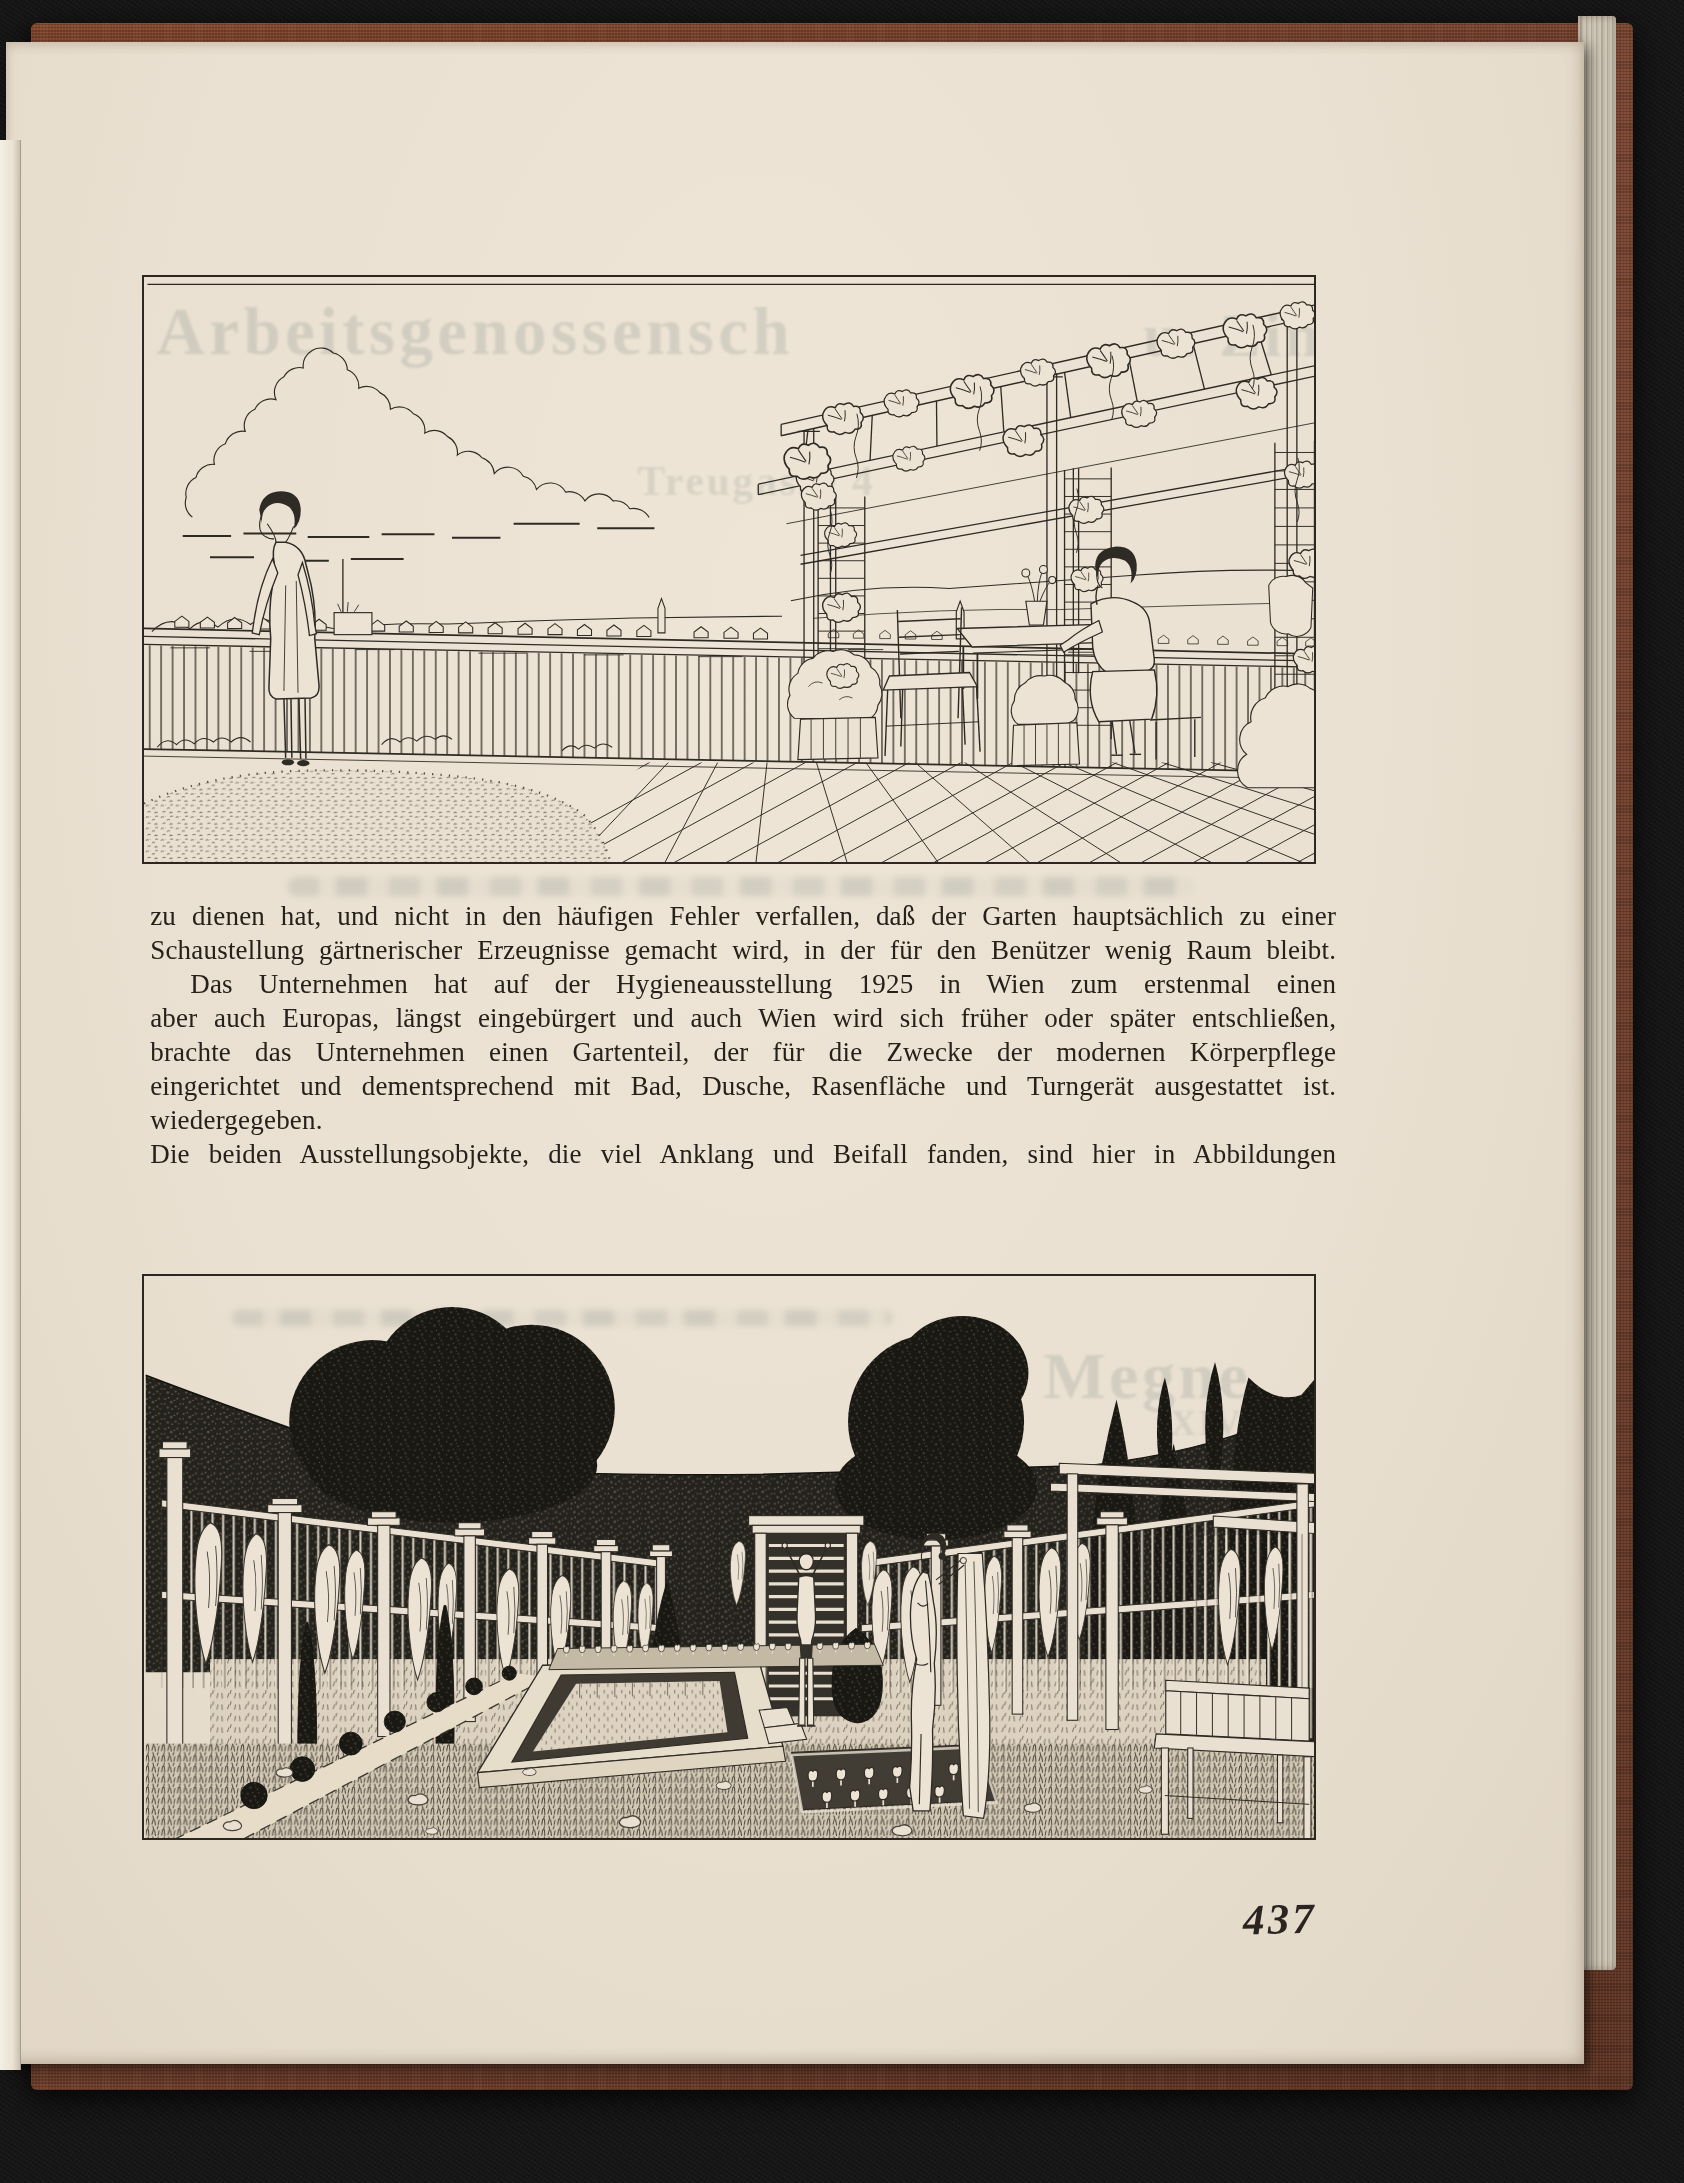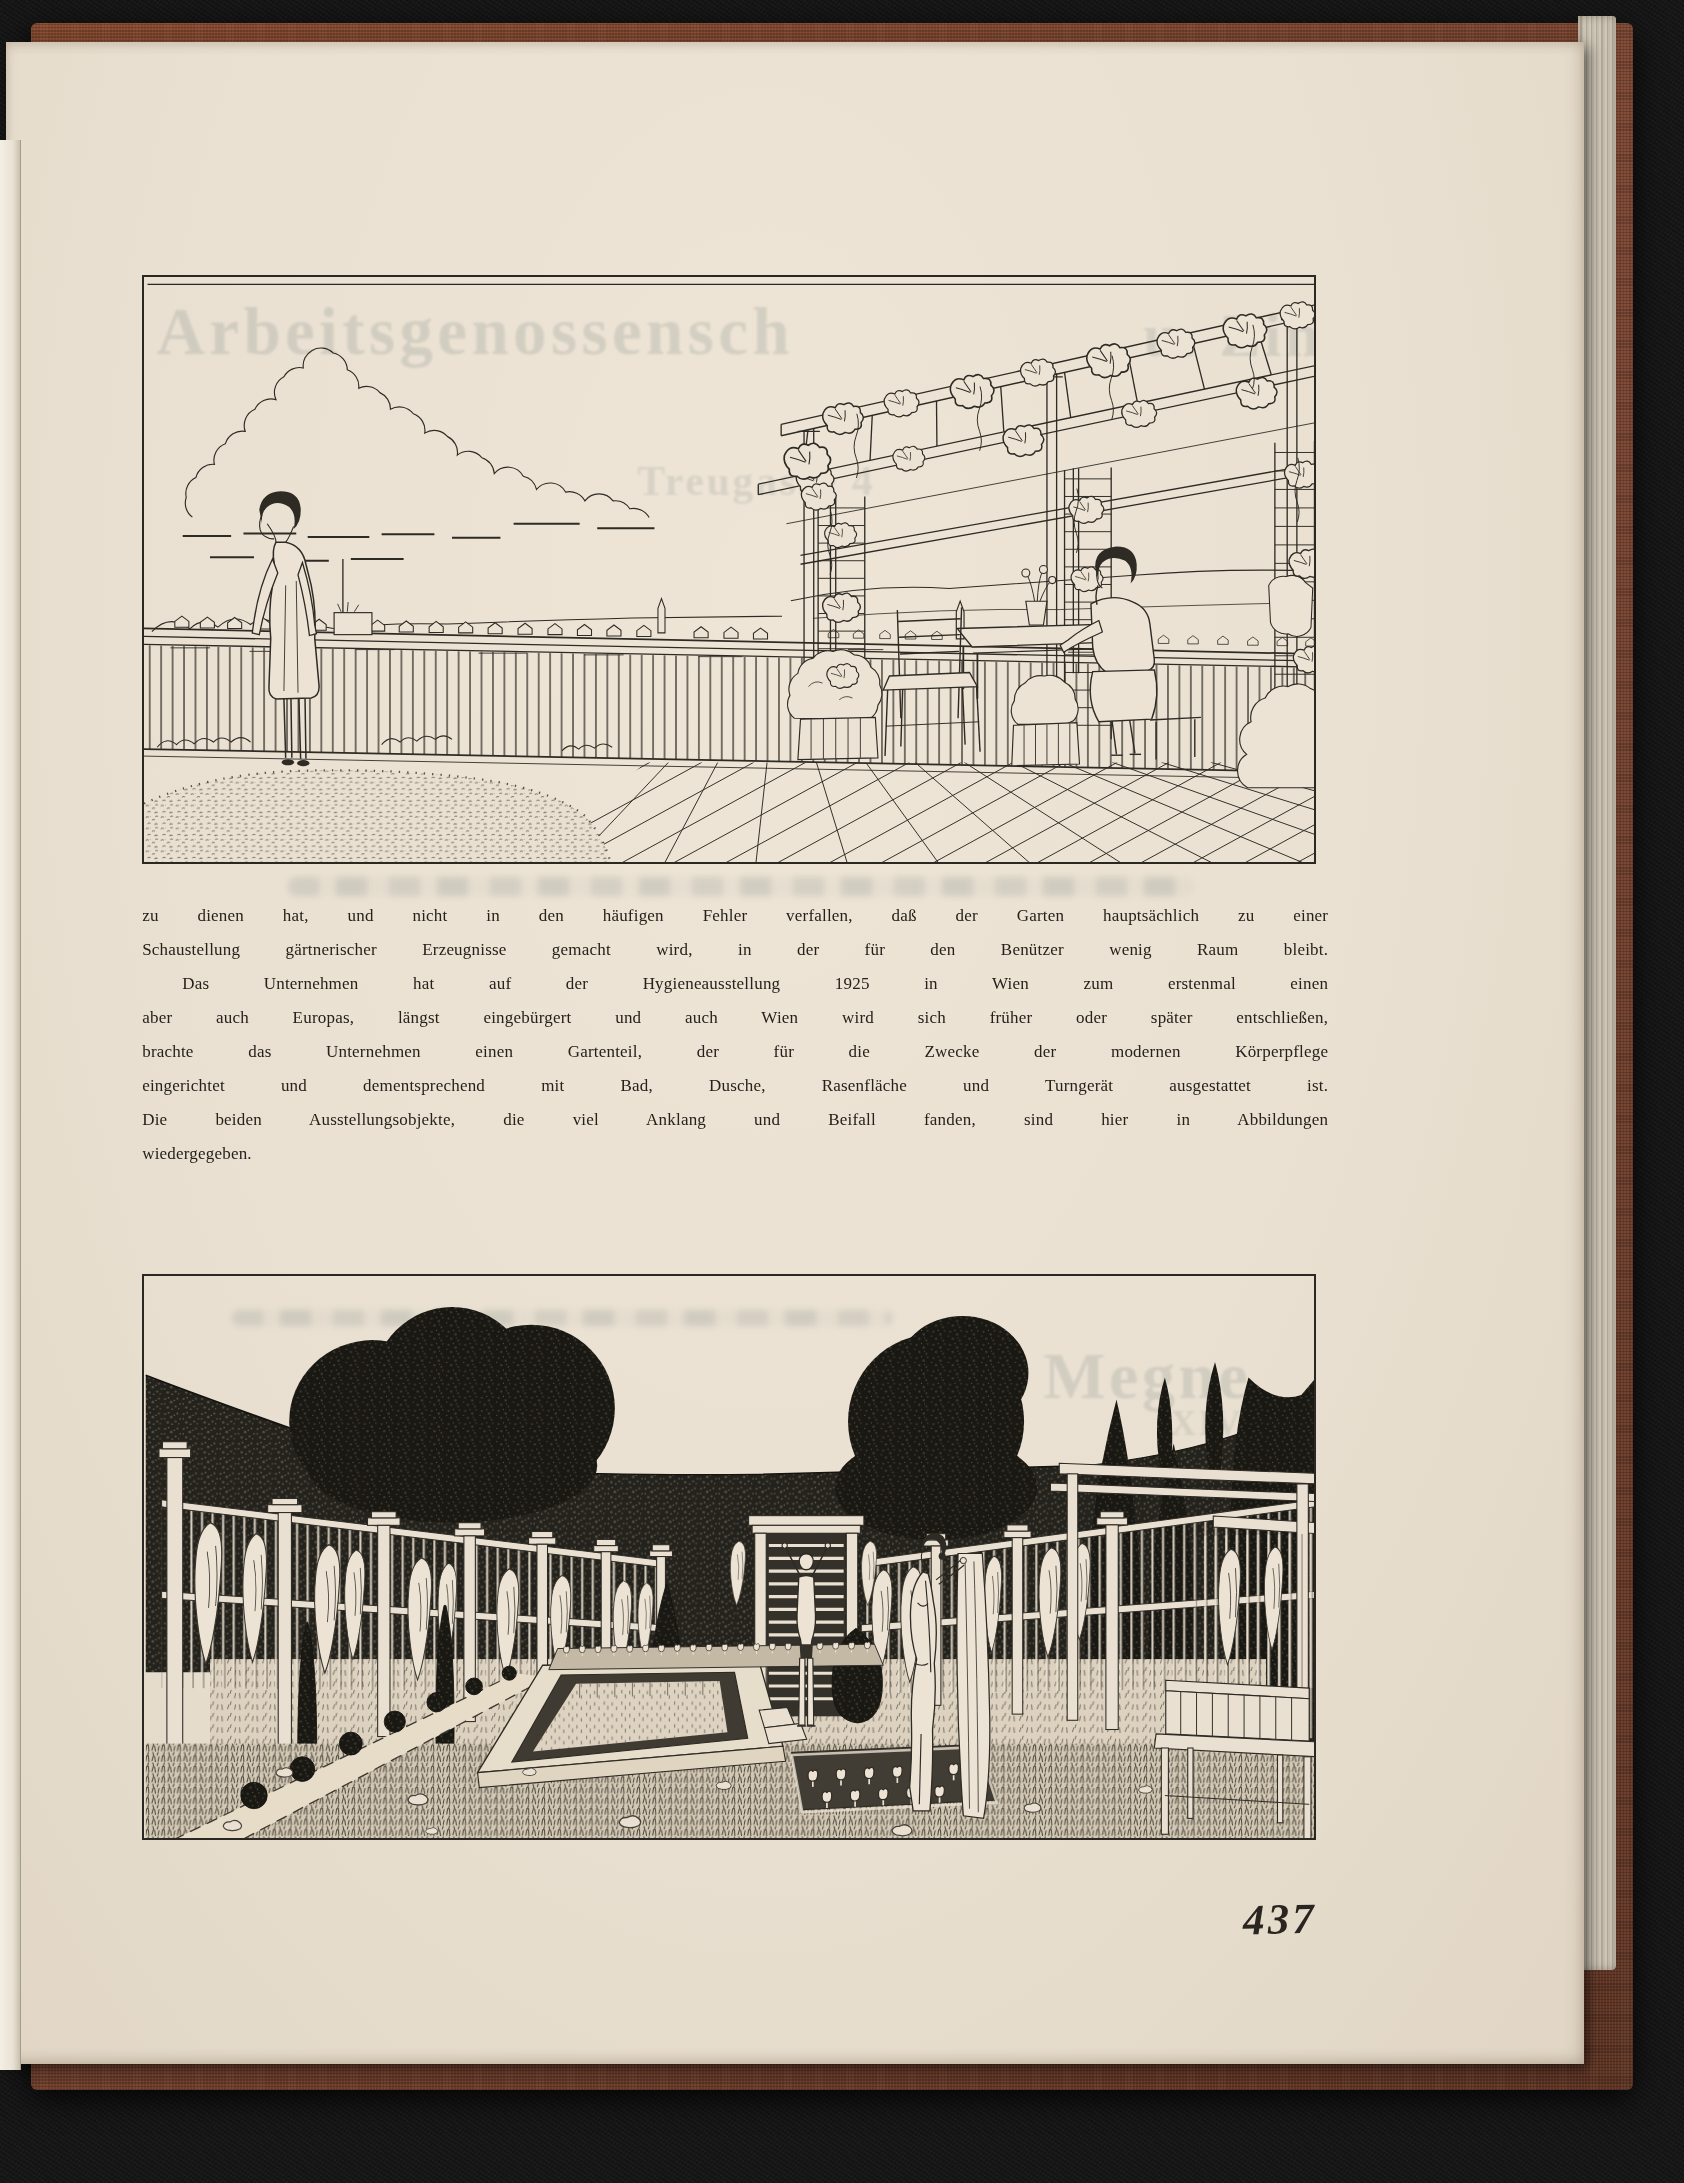--- a/index.html
+++ b/index.html
@@ -52,22 +52,22 @@
   .ghost-xiv     { left:1026px; top:126px; font-size:36px;  letter-spacing:2.2px; opacity:.16; }
   .ghost-smear {
     position:absolute; height:18.5px; border-radius:8.8px; pointer-events:none;
     background: repeating-linear-gradient(90deg, rgba(118,130,126,.20) 0 31px, rgba(118,130,126,.04) 31px 48px,
       rgba(118,130,126,.23) 48px 79px, rgba(118,130,126,.05) 79px 101px);
     filter: blur(3.1px);
   }
   .smear-under-top { left:282px; top:835px; width:907px; }
   .smear-in-bottom { left:88px; top:34px; width:660px; height:16px; z-index:1; }
   .text-block {
-    position:absolute; left:136px; top:857px; width:1186px;
-    font-size:17px; line-height:34px; color:#26211a; letter-spacing:0.2px;
+    position:absolute; left:144px; top:857px; width:1186px;
+    font-size:27px; line-height:34px; color:#26211a; letter-spacing:0.2px;
   }
   .text-line { text-align:justify; text-align-last:justify; }
   .text-line.indent { text-indent:40px;font-family:Liberation Serif, serif; }
   .text-line.last { text-align-last:left; }
   .page-number {
     position:absolute; left:1237px; top:1852px; width:132px;
     font-size:43px; font-style:italic; font-weight:bold; letter-spacing:3.1px; color:#2a2520;
     transform: rotate(-1.2deg);
   }
 </style>
@@ -472,22 +472,22 @@
 
   <div class="ghost-smear smear-under-top"></div>
 
   <div class="text-block">
     <div class="text-line">zu dienen hat, und nicht in den häufigen Fehler verfallen, daß der Garten hauptsächlich zu einer</div>
     <div class="text-line">Schaustellung gärtnerischer Erzeugnisse gemacht wird, in der für den Benützer wenig Raum bleibt.</div>
     <div class="text-line indent">Das Unternehmen hat auf der Hygieneausstellung 1925 in Wien zum erstenmal einen</div>
     <div class="text-line">aber auch Europas, längst eingebürgert und auch Wien wird sich früher oder später entschließen,</div>
     <div class="text-line">brachte das Unternehmen einen Gartenteil, der für die Zwecke der modernen Körperpflege</div>
     <div class="text-line">eingerichtet und dementsprechend mit Bad, Dusche, Rasenfläche und Turngerät ausgestattet ist.</div>
+    <div class="text-line last">wiedergegeben.</div>
     <div class="text-line">Die beiden Ausstellungsobjekte, die viel Anklang und Beifall fanden, sind hier in Abbildungen</div>
-    <div class="text-line last">wiedergegeben.</div>
   </div>
 
   <div class="illus illus-bottom">
     <div class="ghost ghost-karl">arl Megne</div>
     <div class="ghost ghost-xiv">XIV. Ob</div>
     <div class="ghost-smear smear-in-bottom"></div>
 
     <svg width="1174" height="566" viewBox="0 0 2668 1285">
       <defs>
         <pattern id="hdg" width="42" height="34" patternUnits="userSpaceOnUse">

